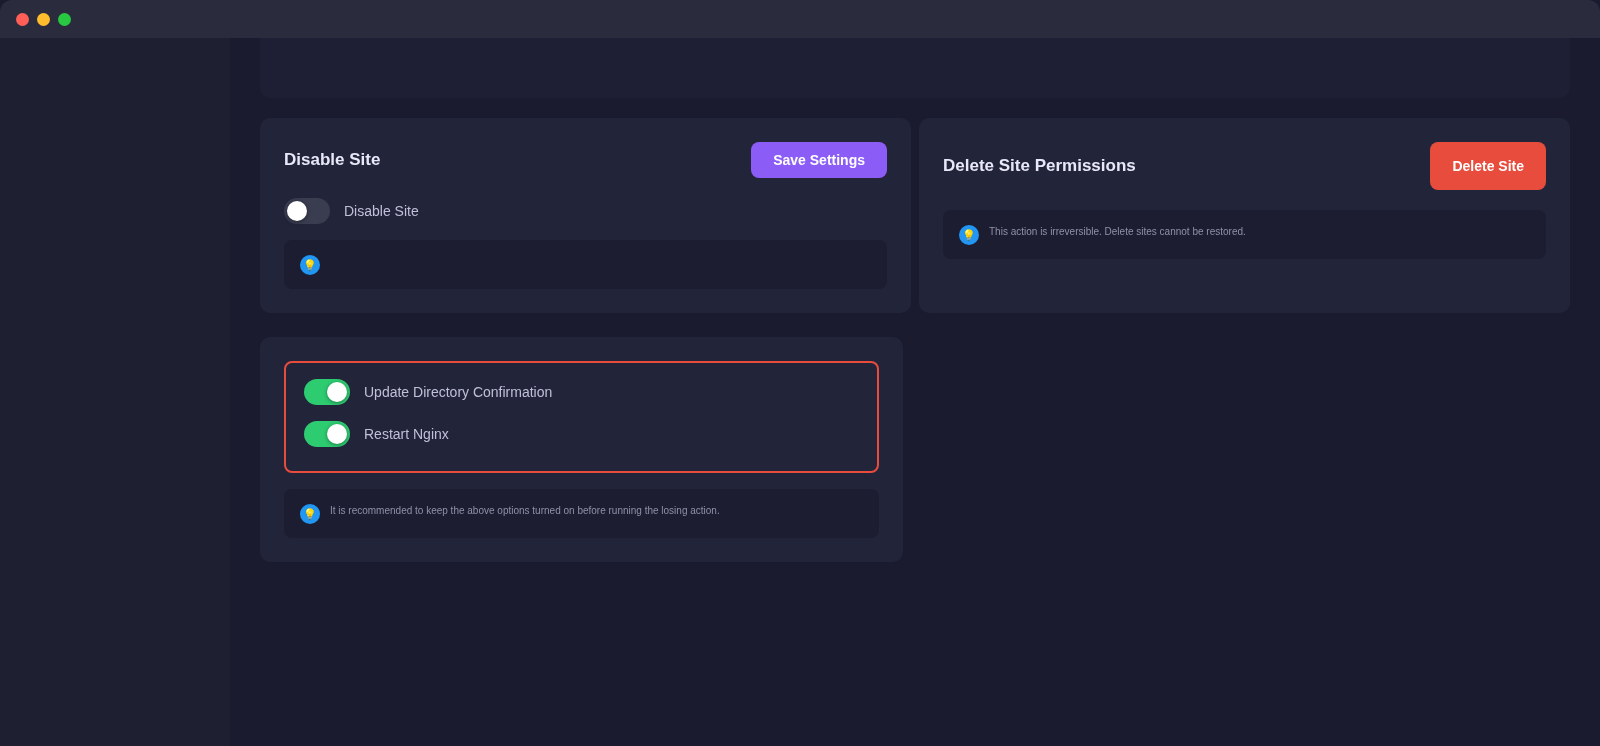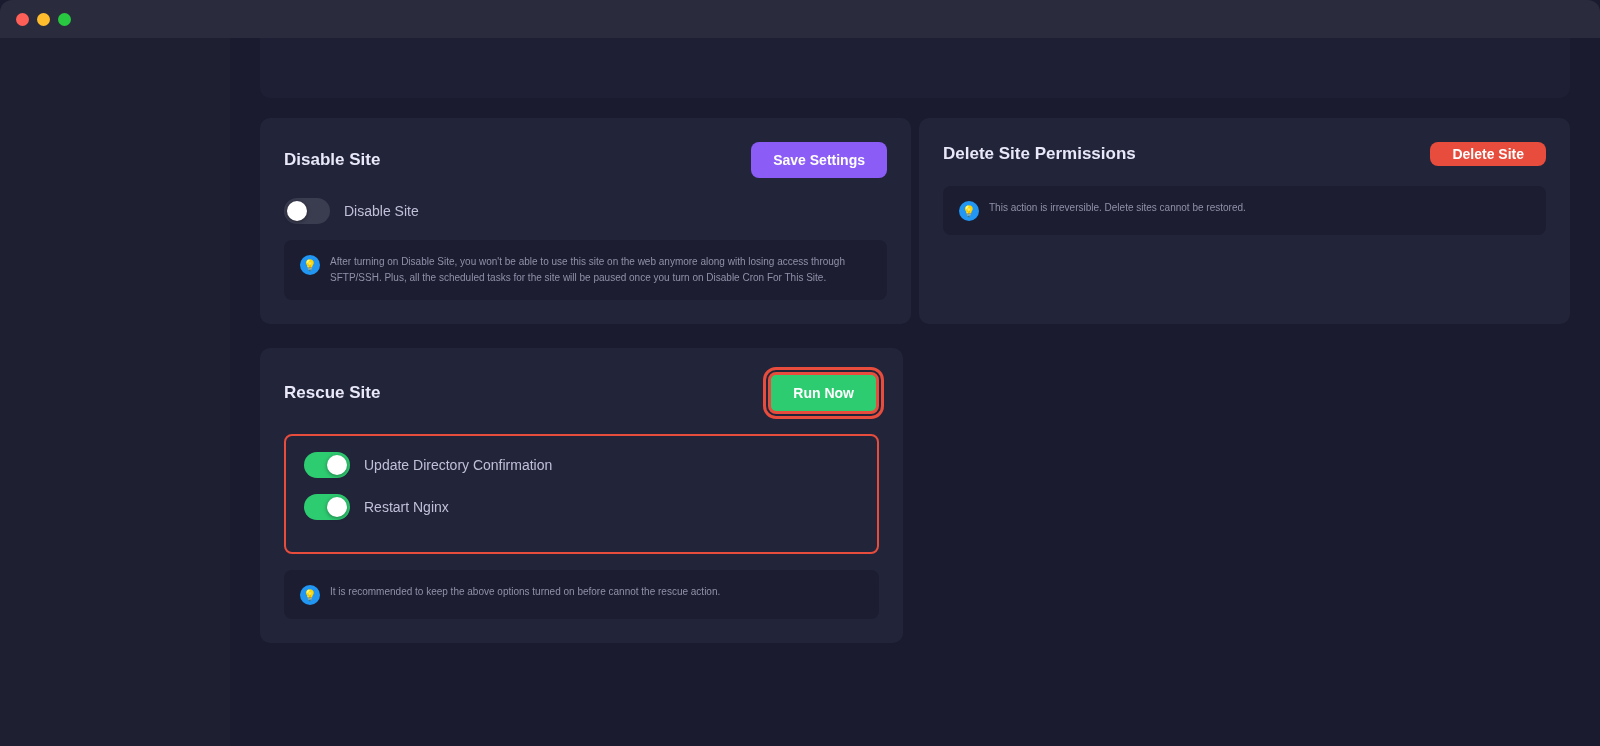--- a/index.html
+++ b/index.html
@@ -97,21 +97,21 @@
       font-size: 14px;
       font-weight: 600;
       cursor: pointer;
     }
 
     .btn-red {
       background: #e74c3c;
       color: #fff;
       border: none;
       border-radius: 8px;
-      padding: 4px 22px;
+      padding: 16px 22px;
       font-size: 14px;
       font-weight: 600;
       cursor: pointer;
     }
 
     
     .btn-run-now {
       background: #2ecc71;
       color: #fff;
       border: 3px solid #e74c3c;
@@ -202,21 +202,21 @@
 
     
     .rescue-toggles-box {
       border: 2px solid #e74c3c;
       border-radius: 8px;
       padding: 16px 18px;
       margin-bottom: 16px;
     }
 
     .rescue-toggles-box .toggle-row:last-child {
-      margin-bottom: 16px;
+      margin-bottom: 8px;
     }
 
     
     .rescue-section {
       padding: 0 30px 24px 30px;
     }
 
     .rescue-section .card {
       max-width: 100%;
     }
@@ -250,44 +250,39 @@
           <div class="toggle">
             <div class="toggle-track">
               <div class="toggle-thumb"></div>
             </div>
           </div>
           <span class="toggle-label">Disable Site</span>
         </div>
 
         <div class="info-box">
           <div class="info-icon">💡</div>
-          <span class="info-text">After turning on Disable Site, you won't be able to use this site on the web anymore along with losing access through SFTP/SSH. Plus, all the scheduled tasks for the site will be paused once you turn on Disable Cron For This Site.</span>
         </div>
       </div>
 
       <div class="card">
         <div class="card-header">
           <span class="card-title">Delete Site Permissions</span>
           <button class="btn-red">Delete Site</button>
         </div>
 
         <div class="info-box">
           <div class="info-icon">💡</div>
           <span class="info-text">This action is irreversible. Delete sites cannot be restored.</span>
         </div>
       </div>
 
     </div>
 
     <div class="rescue-section">
       <div class="card" style="max-width: calc(50% - 12px);">
-        <div class="card-header">
-          <span class="card-title">Rescue Site</span>
-          <button class="btn-run-now">Run Now</button>
-        </div>
 
         <div class="rescue-toggles-box">
 
 
           <div class="toggle-row">
             <div class="toggle">
               <div class="toggle-track on">
                 <div class="toggle-thumb"></div>
               </div>
             </div>
@@ -301,19 +296,19 @@
                 <div class="toggle-thumb"></div>
               </div>
             </div>
             <span class="toggle-label">Restart Nginx</span>
           </div>
 
         </div>
 
         <div class="info-box">
           <div class="info-icon">💡</div>
-          <span class="info-text">It is recommended to keep the above options turned on before cannot the rescue action.</span>
+          <span class="info-text">It is recommended to keep the above options turned on before running the losing action.</span>
         </div>
       </div>
     </div>
 
   </div>
 </div>
 
 </body></html>

